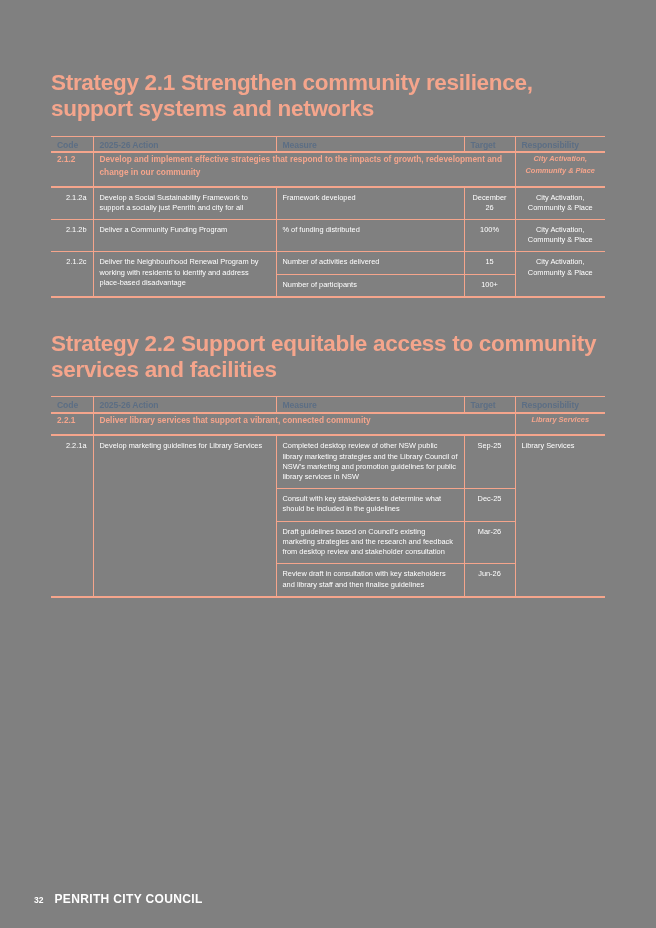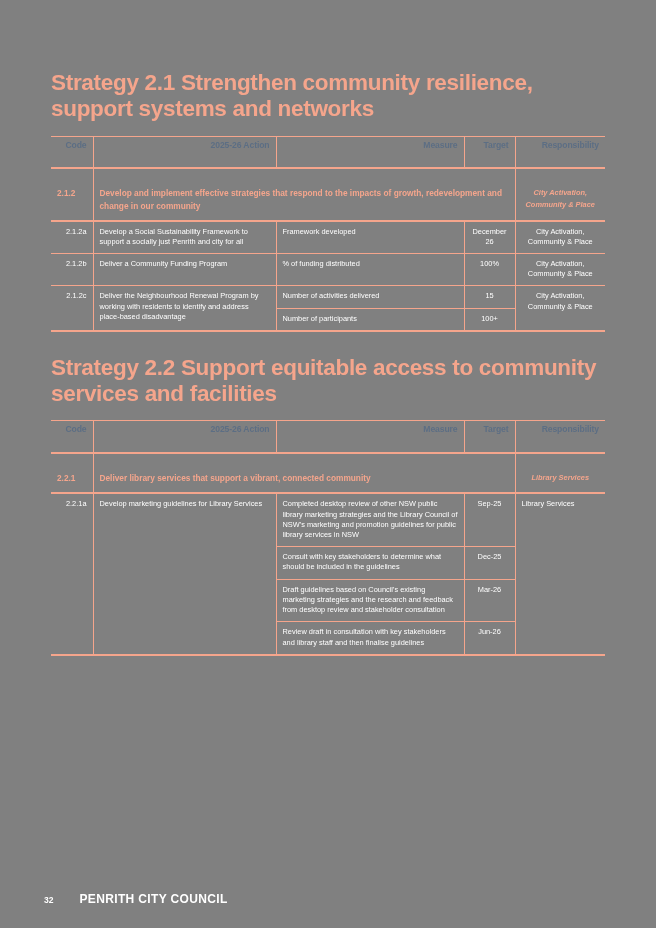--- a/index.html
+++ b/index.html
@@ -26,21 +26,21 @@
   .strategy-heading {
     color: #f5a58c;
     font-size: 22.5px;
     font-weight: bold;
     line-height: 1.17;
     letter-spacing: -0.3px;
     margin: 0;
     padding: 0;
   }
   .sec1-heading { padding-top: 70px; }
-  .sec2-heading { padding-top: 23px; }
+  .sec2-heading { padding-top: 33px; }
 
   
   table.plan {
     width: 100%;
     border-collapse: collapse;
     table-layout: fixed;
     margin-top: 13px;
   }
   table.plan td, table.plan th {
     vertical-align: top;
@@ -62,36 +62,35 @@
   col.c-meas  { width: 188px; }
   col.c-targ  { width: 51px; }
   col.c-resp  { width: 90px; }
 
   
   tr.head-row th {
     color: #5c6e84;
     font-weight: bold;
     font-size: 8.6px;
     padding-top: 3px;
-    padding-bottom: 16px;
+    padding-bottom: 0;
     letter-spacing: -0.1px;
-    text-align: right;
   }
   tr.head-row {
     border-top: 1.5px solid #f5a58c;
     border-bottom: 2.5px solid #f5a58c;
   }
 
   
   tr.goal-row td {
     color: #f5a58c;
     font-weight: bold;
     font-size: 8.3px;
     line-height: 1.45;
-    padding-top: 18px;
+    padding-top: 0;
     padding-bottom: 8px;
   }
   tr.goal-row { border-bottom: 2.5px solid #f5a58c; }
   tr.goal-row td.goal-resp {
     font-size: 7.4px;
     font-style: italic;
     text-align: center;
     line-height: 1.5;
   }
   tr.goal-row td.goal-code { text-align: left; }
@@ -104,25 +103,25 @@
   tr.data-row td.cell-code   { text-align: right; }
 
   tr.last-row { border-bottom: 2.5px solid #f5a58c; margin-top: 8px; }
 
   
   .table-wrap { position: relative; }
 
   
   .footer {
     position: absolute;
-    left: 44px;
+    left: 34px;
     bottom: 22px;
     display: flex;
     align-items: baseline;
-    gap: 26px;
+    gap: 11px;
   }
   .footer .pagenum {
     color: #ffffff;
     font-size: 8.5px;
     font-weight: bold;
   }
   .footer .orgname {
     color: #ffffff;
     font-size: 12px;
     font-weight: bold;

